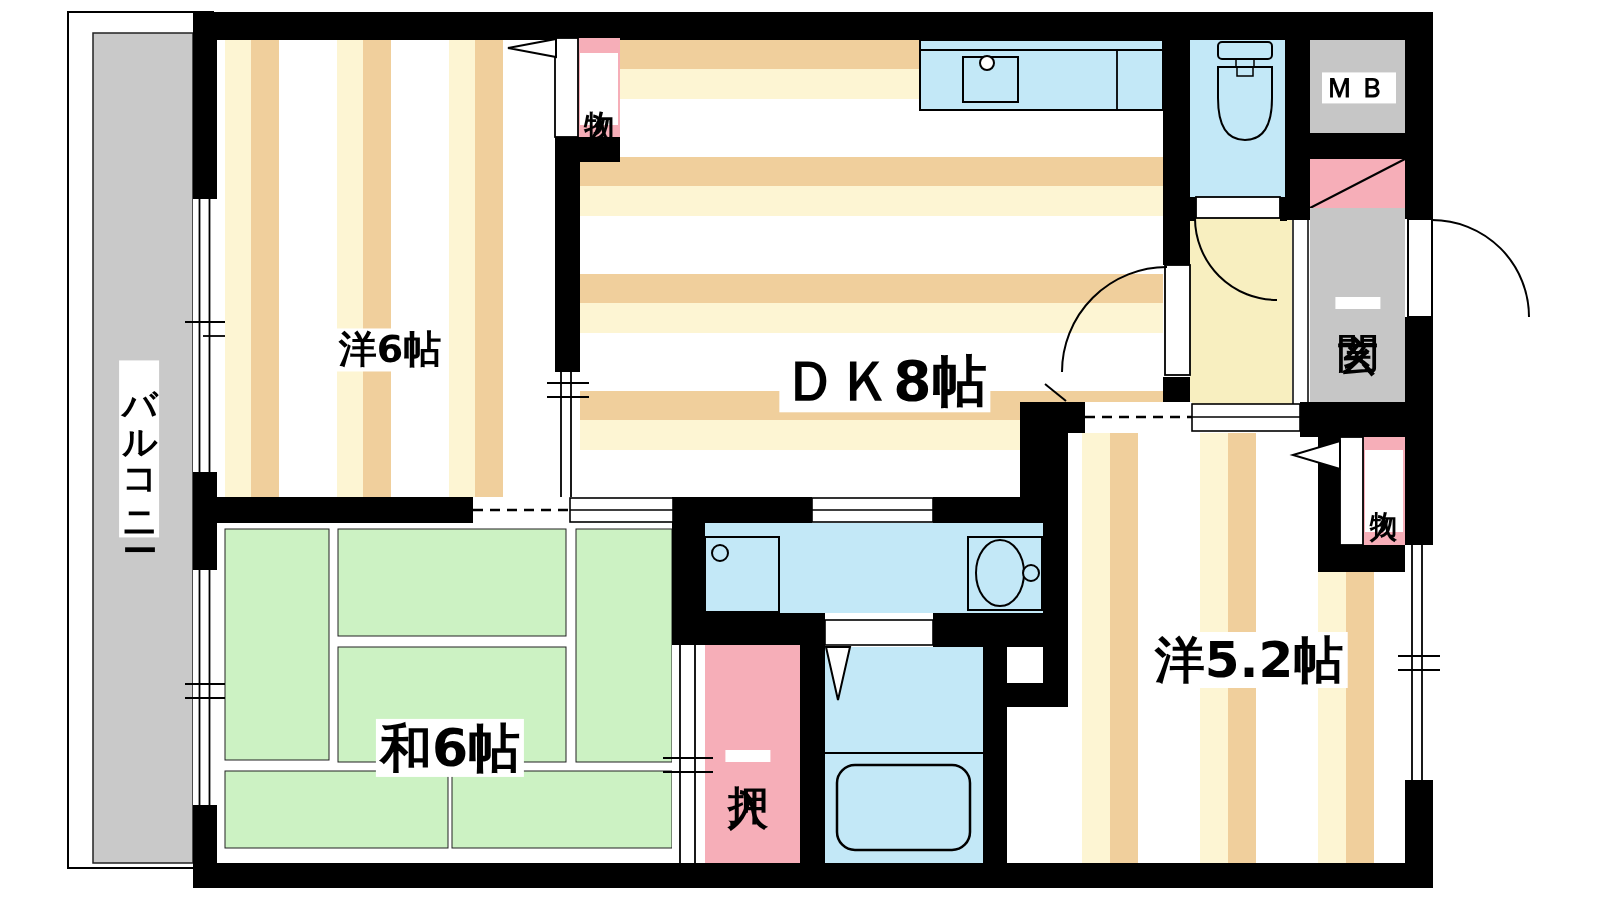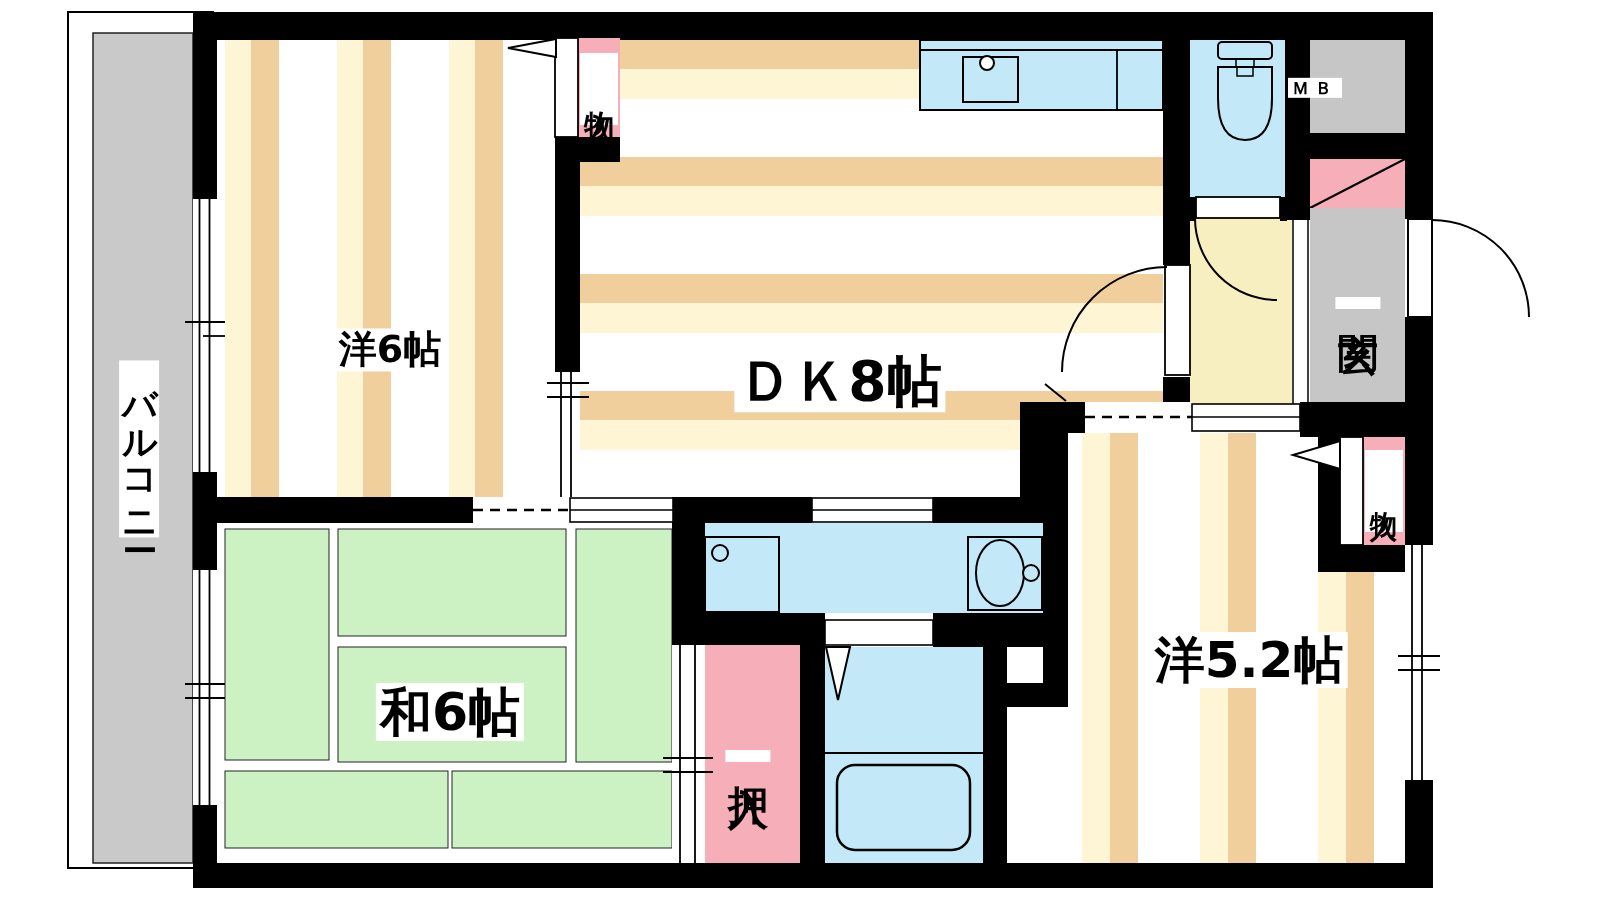--- a/index.html
+++ b/index.html
@@ -234,22 +234,22 @@
     <line x1="1406" y1="862" x2="1430" y2="886"></line>
     <line x1="1286" y1="198" x2="1308" y2="218"></line>
     <line x1="1045" y1="384" x2="1066" y2="401"></line>
     <line x1="1045" y1="685" x2="1066" y2="704"></line>
     <line x1="1166" y1="242" x2="1188" y2="263"></line>
     <line x1="1164" y1="40" x2="1189" y2="64"></line>
   </g>
 </svg>
 
   <div class="lbl" style="left:390px;top:350px;font-size:38px;">洋6帖</div>
-  <div class="lbl" style="left:840px;top:382px;font-size:55px;">ＤＫ8帖</div>
-  <div class="lbl" style="left:450px;top:712px;font-size:52px;">和6帖</div>
+  <div class="lbl" style="left:885px;top:382px;font-size:55px;">ＤＫ8帖</div>
+  <div class="lbl" style="left:450px;top:748px;font-size:52px;">和6帖</div>
   <div class="lbl" style="left:1237px;top:660px;font-size:50px;margin-left:12px;">洋5.2帖</div>
   <div class="lbl vert" style="left:748px;top:756px;font-size:40px;">押入</div>
   <div class="lbl vert" style="left:599px;top:89px;font-size:30px;">物入</div>
   <div class="lbl vert" style="left:1384px;top:491px;font-size:27px;">物入</div>
   <div class="lbl vert" style="left:1358px;top:303px;font-size:40px;">玄関</div>
-  <div class="lbl" style="left:1315px;top:88px;font-size:17px;letter-spacing:6px;">ＭＢ</div>
+  <div class="lbl" style="left:1359px;top:88px;font-size:27px;letter-spacing:6px;">ＭＢ</div>
   <div class="lbl vert" style="left:139px;top:449px;font-size:35px;">バルコニー</div>
 </div>
 
 </body></html>

